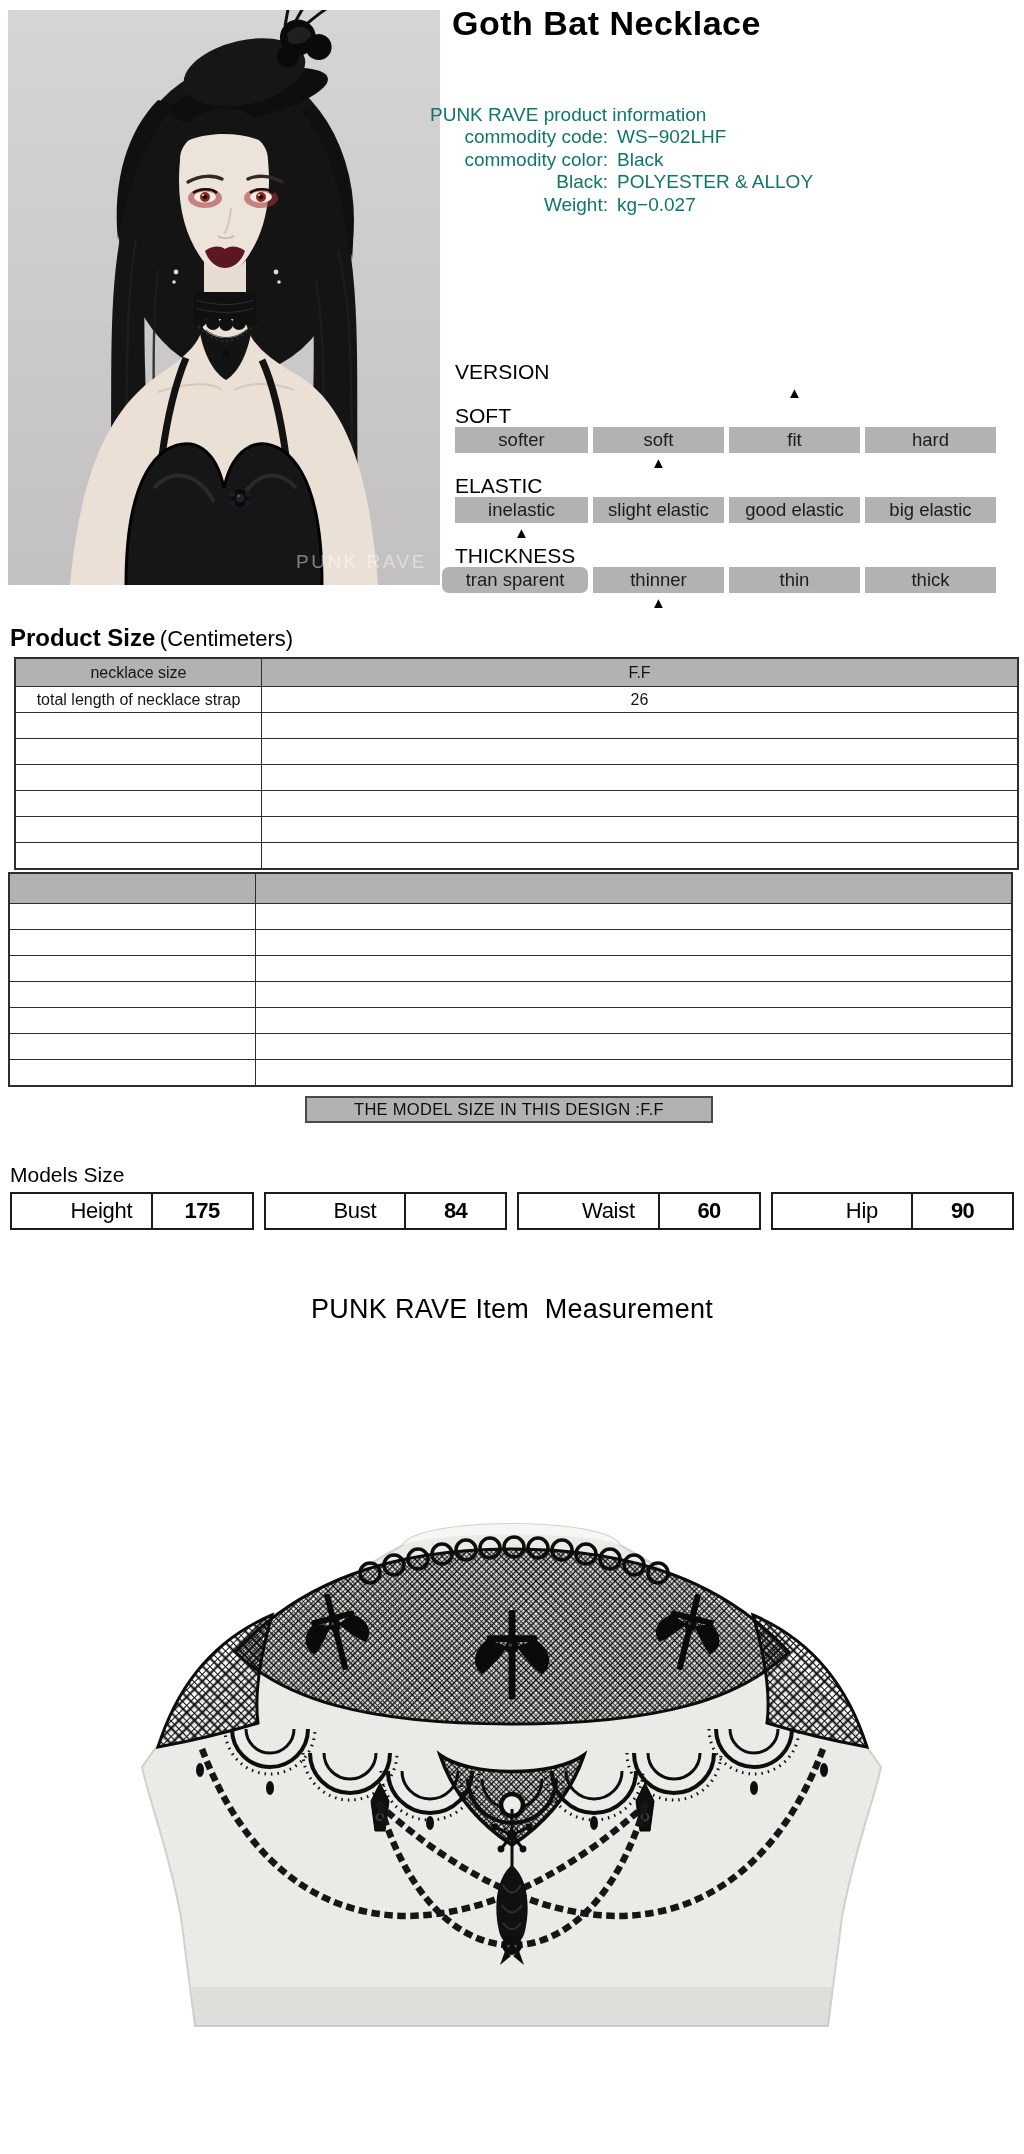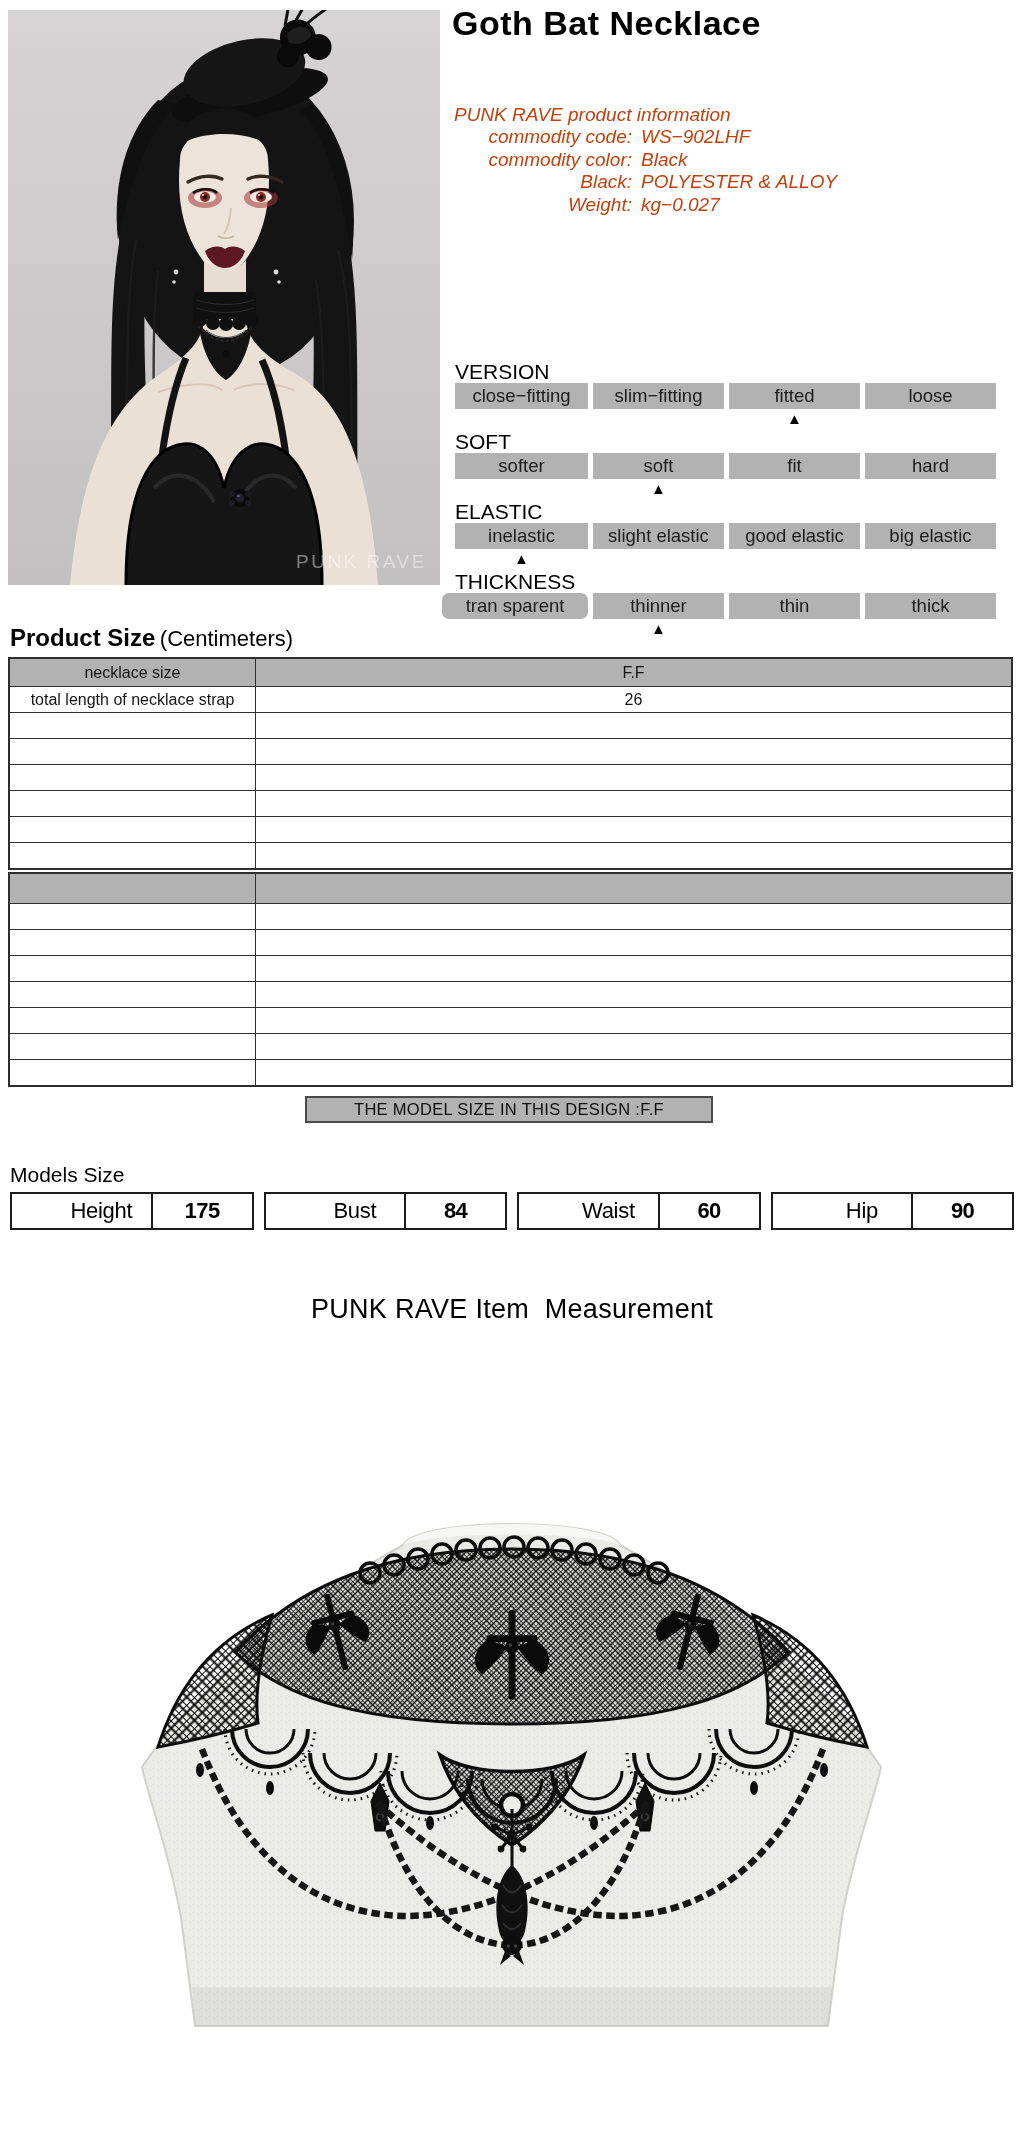--- a/index.html
+++ b/index.html
@@ -2,21 +2,21 @@
 <html><head>
 <meta charset="utf-8">
 <style>
   html,body{margin:0;padding:0;background:#ffffff;}
   .page{position:relative;width:1024px;height:2154px;background:#ffffff;
         font-family:"Liberation Sans",sans-serif;color:#111;overflow:hidden;}
 
   
   .photo{position:absolute;left:8px;top:10px;width:432px;height:575px;}
   .title{position:absolute;left:452px;top:4px;font-size:34px;font-weight:600;color:#000;letter-spacing:.5px;white-space:nowrap;}
-  .info{position:absolute;left:454px;top:104px;font-size:19px;line-height:22.4px;color:#c2410c;font-style:italic;}
+  .info{position:absolute;left:430px;top:104px;font-size:19px;line-height:22.4px;color:#0f766e;}
   .info-heading{white-space:nowrap;}
   .info-row{display:flex;}
   .info-label{width:178px;text-align:right;white-space:nowrap;}
   .info-value{margin-left:9px;white-space:nowrap;}
 
   
   .attr-block{position:absolute;left:455px;top:360px;width:560px;}
   .attr-section{margin-bottom:1px;}
   .attr-name{font-size:21px;height:23px;line-height:23px;color:#000;}
   .attr-row{display:flex;gap:5px;}
@@ -31,21 +31,21 @@
   .marker-row.shift{margin-left:-13px;}
   .marker-row.shift .marker-cell.c1{width:146px;}
 
   
   .ps-heading{position:absolute;left:10px;top:624px;}
   .ps-bold{font-size:24px;font-weight:700;color:#000;}
   .ps-normal{font-size:22px;color:#000;}
   table.sizes{position:absolute;left:8px;border-collapse:collapse;table-layout:fixed;width:1005px;
               border:2px solid #2e2e2e;}
   table.sizes td{border:1px solid #2e2e2e;padding:0;height:25px;font-size:16px;color:#151515;text-align:center;vertical-align:middle;}
-  table.t1{top:657px;}
+  table.t1{top:657px;margin-left:6px;}
   table.t2{top:872px;}
   td.colA{width:245px;}
   tr.grayrow td{background:#b2b2b2;height:27px;}
   table.t2 tr.grayrow td{height:29px;}
   td.colB{text-align:left;}
   .off-center{display:inline-block;width:410px;text-align:center;}
 
   
   .banner{position:absolute;left:305px;top:1096px;width:404px;height:23px;background:#b2b2b2;
           border:2px solid #4a4a4a;text-align:center;line-height:23px;font-size:16.5px;color:#0e0e0e;letter-spacing:.3px;}
@@ -217,26 +217,20 @@
     <div class="info-row">
       <span class="info-label">Weight:</span>
       <span class="info-value">kg−0.027</span>
     </div>
   </div>
 
   <div class="attr-block">
 
     <div class="attr-section">
       <div class="attr-name">VERSION</div>
-      <div class="attr-row">
-        <div class="attr-cell c1">close−fitting</div>
-        <div class="attr-cell">slim−fitting</div>
-        <div class="attr-cell">fitted</div>
-        <div class="attr-cell">loose</div>
-      </div>
       <div class="marker-row">
         <div class="marker-cell c1"></div>
         <div class="marker-cell"></div>
         <div class="marker-cell">▲</div>
         <div class="marker-cell"></div>
       </div>
     </div>
 
     <div class="attr-section">
       <div class="attr-name">SOFT</div>

